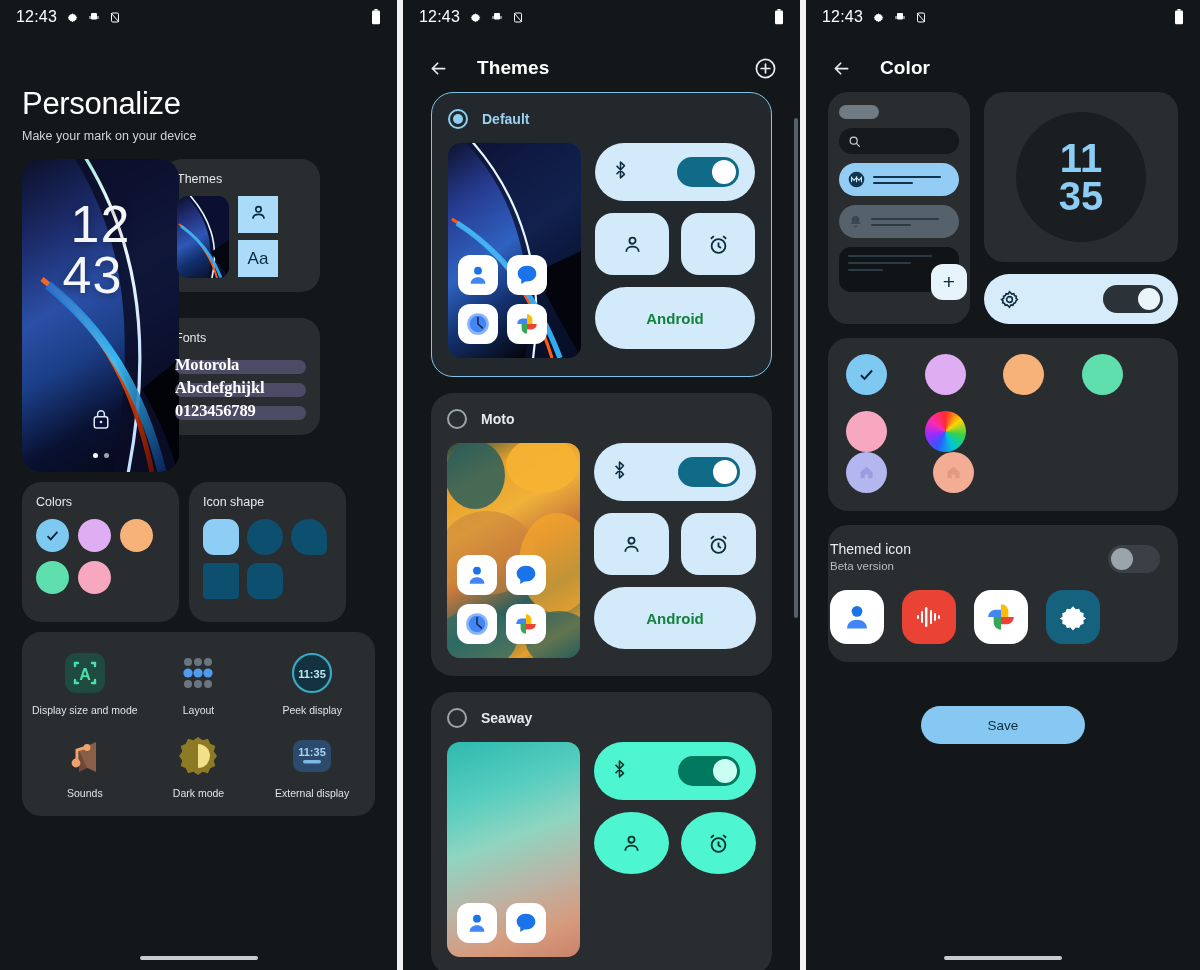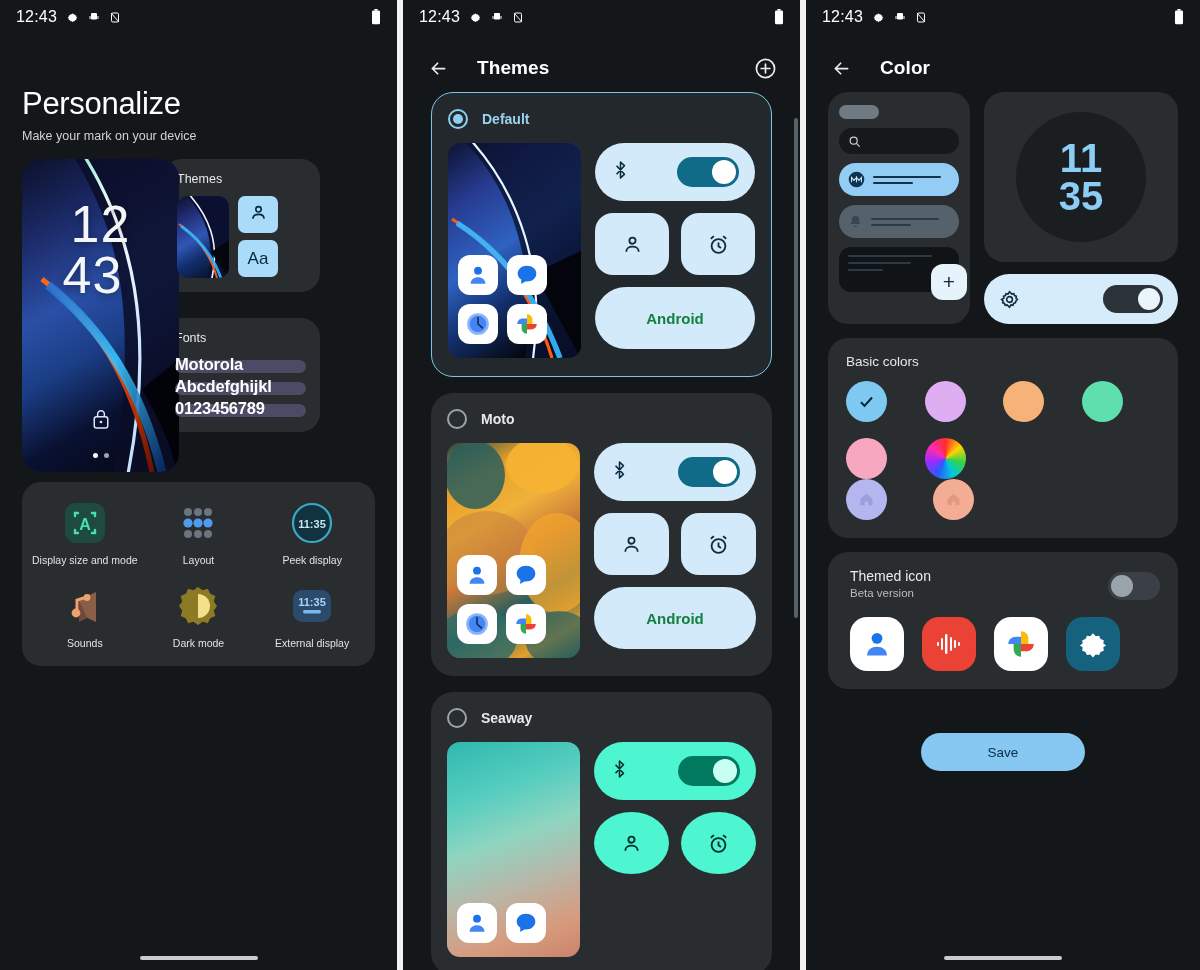--- a/index.html
+++ b/index.html
@@ -58,27 +58,27 @@
   .mini-card { background: #2a2d2f; border-radius: 19px; padding: 13px 14px 14px; }
   .mini-title { font-size: 12.5px; color: #e6e9ec; margin-bottom: 10px; }
 
   .themes-mini-body { display: flex; gap: 9px; align-items: flex-start; }
   .themes-thumb {
     width: 52px; height: 82px; border-radius: 11px; flex: none; overflow: hidden; position: relative;
     background: linear-gradient(150deg,#0a0f28 0%, #23307a 25%, #2f57b4 48%, #123070 66%, #04060f 100%);
   }
   .themes-actions { display: flex; flex-direction: column; gap: 7px; }
   .chip {
-    width: 40px; height: 37px; border-radius: 7px; background: #aadcf9;
+    width: 40px; height: 37px; border-radius: 0; background: #aadcf9;
     display: flex; align-items: center; justify-content: center; color: #06283c;
   }
   .chip.aa { font-size: 17px; font-weight: 500; }
 
   .fonts-card { margin-top: 26px; padding-left: 12px; }
-  .font-lines { display: flex; flex-direction: column; gap: 3px; }
+  .font-lines { display: flex; flex-direction: column; gap: 3px; font-family: Liberation Serif, serif; }
   .font-line { position: relative; font-size: 16.5px; font-weight: 700; color: #fff; letter-spacing: -.2px; white-space: nowrap; }
   .font-line span.hl { position: absolute; left: 0; right: 0; top: 5px; bottom: 1px; background: #4d4a66; border-radius: 9px; z-index: 0; }
   .font-line b { position: relative; z-index: 1; font-weight: 700; }
 
   .p1-row2 { display: flex; gap: 10px; padding: 0 22px; margin-top: 10px; }
   .colors-card, .shape-card { width: 157px; height: 140px; }
   .swatch-grid { display: flex; flex-wrap: wrap; gap: 9px; width: 122px; margin-top: 4px; }
   .sw { width: 33px; height: 33px; border-radius: 50%; display: flex; align-items: center; justify-content: center; }
   .shape-grid { display: flex; flex-wrap: wrap; gap: 8px; width: 124px; margin-top: 4px; }
   .sh { width: 36px; height: 36px; background: #0d4f6e; }
@@ -162,21 +162,21 @@
   .pr-toggle .sw-track i { position: absolute; right: 3px; top: 3px; width: 22px; height: 22px; border-radius: 50%; background: #eaf4fb; }
 
   .section-card { margin-top: 14px; background: #2a2d2f; border-radius: 20px; padding: 16px 18px 18px; }
   .section-title { font-size: 13.5px; color: #e3e7ea; margin-bottom: 12px; }
   .basic-grid { display: grid; grid-template-columns: repeat(4, 1fr); row-gap: 16px; justify-items: start; }
   .cdot { width: 41px; height: 41px; border-radius: 50%; display: flex; align-items: center; justify-content: center; }
   .wheel { background: conic-gradient(#ff2d2d, #ffd500, #35d24a, #00c8d7, #2a5cff, #9b2bff, #ff2bb0, #ff2d2d); }
   .wall-colors-title { margin-top: 18px; }
   .wall-grid { display: flex; gap: 46px; }
 
-  .themed-card { margin-top: 14px; background: #2a2d2f; border-radius: 20px; padding: 16px 22px 18px; position: relative; }
+  .themed-card { margin-top: 14px; background: #2a2d2f; border-radius: 20px; padding: 16px 2px 18px; position: relative; }
   .themed-title { font-size: 14px; color: #e9edf0; font-weight: 500; }
   .themed-sub { font-size: 11.5px; color: #b6bdc2; margin-top: 3px; }
   .themed-switch { position: absolute; right: 18px; top: 20px; width: 52px; height: 28px; border-radius: 14px; background: #3a4045; }
   .themed-switch i { position: absolute; left: 3px; top: 3px; width: 22px; height: 22px; border-radius: 50%; background: #9aa4ab; display: block; }
   .app-icons { display: flex; gap: 18px; margin-top: 18px; }
   .app-ic { width: 54px; height: 54px; border-radius: 17px; display: flex; align-items: center; justify-content: center; overflow: hidden; }
 
   .save-wrap { display: flex; justify-content: center; margin-top: 44px; }
   .save-btn { width: 164px; height: 38px; border-radius: 19px; background: #86c8f2; color: #0b2d44; font-size: 13.5px; display: flex; align-items: center; justify-content: center; }
 
@@ -293,20 +293,46 @@
           <div class="mini-title">Fonts</div>
           <div class="font-lines">
             <div class="font-line"><span class="hl"></span><b>Motorola</b></div>
             <div class="font-line"><span class="hl"></span><b>Abcdefghijkl</b></div>
             <div class="font-line"><span class="hl"></span><b>0123456789</b></div>
           </div>
         </div>
       </div>
     </div>
 
+    <div class="p1-row2">
+      <div class="mini-card colors-card">
+        <div class="mini-title">Colors</div>
+        <div class="swatch-grid">
+          <div class="sw" style="background:#7ec9f2">
+            <svg width="17" height="17" viewBox="0 0 24 24" fill="none" stroke="#0e2238" stroke-width="2.6">
+                <path d="M5 13l4.5 4.5L19 7"></path>
+              </svg>
+          </div>
+          <div class="sw" style="background:#dfadf2"></div>
+          <div class="sw" style="background:#f7b279"></div>
+          <div class="sw" style="background:#5fdfad"></div>
+          <div class="sw" style="background:#f7a8c0"></div>
+        </div>
+      </div>
+      <div class="mini-card shape-card">
+        <div class="mini-title">Icon shape</div>
+        <div class="shape-grid">
+          <div class="sh s1"></div>
+          <div class="sh s2"></div>
+          <div class="sh s3"></div>
+          <div class="sh s4"></div>
+          <div class="sh s5"></div>
+        </div>
+      </div>
+    </div>
 
     <div class="tiles-card">
       <div class="tile">
         <div class="tile-ic">
           <svg width="44" height="44" viewBox="0 0 44 44">
               <rect x="2" y="2" width="40" height="40" rx="11" fill="#1e4a40"></rect>
               <path d="M12 15v-3h3M32 15v-3h-3M12 29v3h3M32 29v3h-3" stroke="#46e0a8" stroke-width="2.4" fill="none" stroke-linecap="round"></path>
               <text x="22" y="29" font-size="16" font-weight="700" fill="#46e0a8" text-anchor="middle" font-family="Liberation Sans, sans-serif">A</text>
             </svg>
         </div>
@@ -708,21 +734,20 @@
                 <path d="M19.4 13.5 21 12l-1.6-1.5.4-2.2-2.1-.8-.8-2.1-2.2.4L12 3.2 10.3 5.8l-2.2-.4-.8 2.1-2.1.8.4 2.2L3 12l1.6 1.5-.4 2.2 2.1.8.8 2.1 2.2-.4L12 20.8l1.7-2.6 2.2.4.8-2.1 2.1-.8z"></path>
               </svg>
             <span class="sw-track">
                 <i></i>
               </span>
           </div>
         </div>
       </div>
 
       <div class="section-card">
-        <div class="section-title">Basic colors</div>
         <div class="basic-grid">
           <div class="cdot" style="background:#7ec9f2">
             <svg width="19" height="19" viewBox="0 0 24 24" fill="none" stroke="#0e2238" stroke-width="2.6">
                 <path d="M5 13l4.5 4.5L19 7"></path>
               </svg>
           </div>
           <div class="cdot" style="background:#dfadf2"></div>
           <div class="cdot" style="background:#f7b279"></div>
           <div class="cdot" style="background:#5fdfad"></div>
           <div class="cdot" style="background:#f7a8c0"></div>

